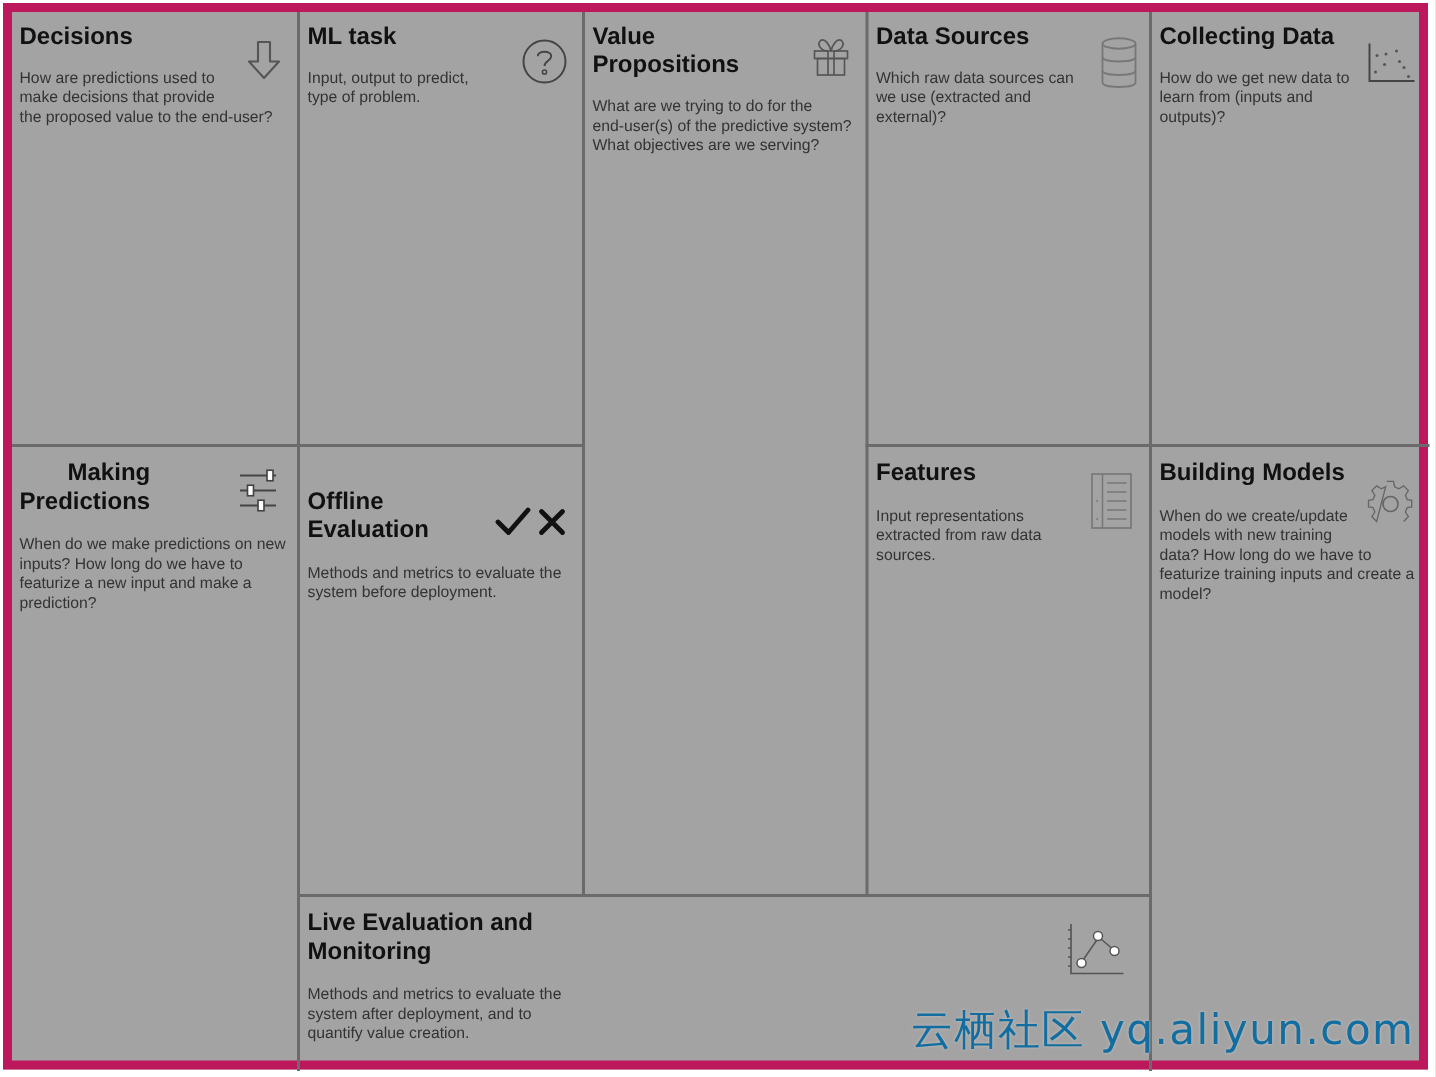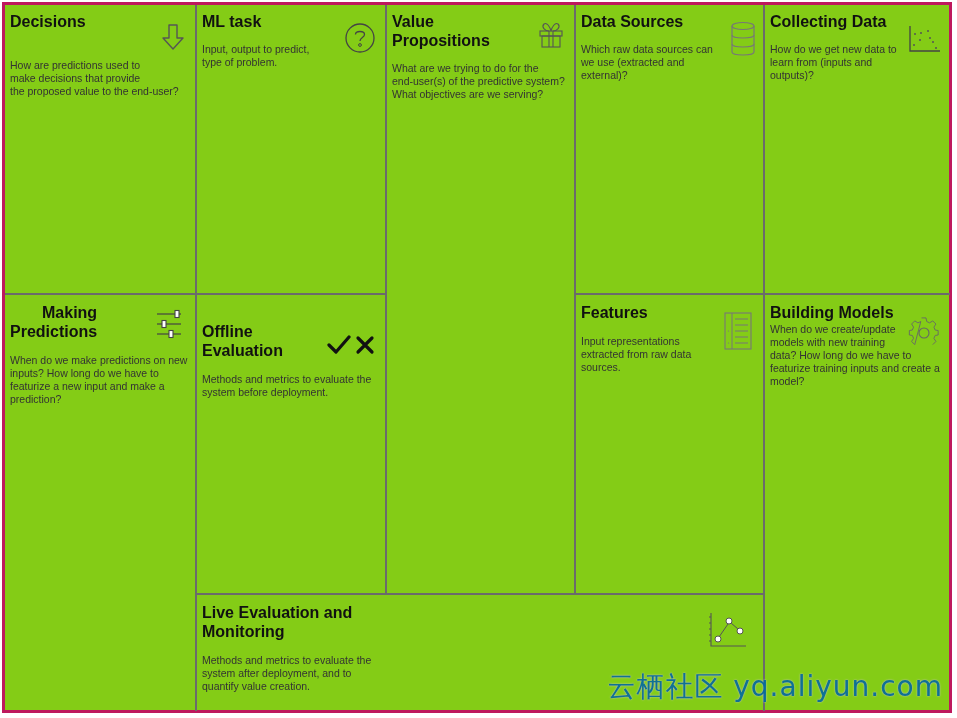--- a/index.html
+++ b/index.html
@@ -1,17 +1,17 @@
 <!DOCTYPE html>
 <html><head>
 <meta charset="utf-8">
 <style>
   html, body { margin:0; padding:0; background:#fff; }
   body { width:957px; height:718px; position:relative; overflow:hidden; font-family:"Liberation Sans", sans-serif; }
-  .canvas { position:absolute; left:2px; top:2px; width:950px; height:711px; border:3px solid #be185d; box-sizing:border-box; background:#84cc16; }
+  .canvas { position:absolute; left:2px; top:2px; width:950px; height:711px; border:6px solid #be185d; box-sizing:border-box; background:#a3a3a3; }
   .cell { position:absolute; box-sizing:border-box; }
   .vline { position:absolute; width:2px; background:#6b6b6b; }
   .hline { position:absolute; height:2px; background:#6b6b6b; }
   .title { position:absolute; font-weight:bold; font-size:16px; line-height:19px; color:#111; }
   .desc { position:absolute; font-size:10.5px; line-height:13px; color:#333; }
   .icon { position:absolute; }
   .watermark { position:absolute; right:14px; bottom:12px; font-size:28px; color:#0369a1; text-shadow:0 0 1px #aaa, 0 0 2px #ccc; letter-spacing:1px; font-family:"DejaVu Sans", sans-serif; opacity:0.9;margin-top:26px; }
 </style>
 </head>
 <body>
@@ -21,21 +21,21 @@
   <div class="vline" style="left:190px; top:0; height:706px;"></div>
   <div class="vline" style="left:380px; top:0; height:590px;"></div>
   <div class="vline" style="left:569px; top:0; height:590px;"></div>
   <div class="vline" style="left:758px; top:0; height:706px;"></div>
   <div class="hline" style="left:0; top:288px; width:380px;"></div>
   <div class="hline" style="left:569px; top:288px; width:376px;"></div>
   <div class="hline" style="left:190px; top:588px; width:570px;"></div>
 
   <div class="cell" style="left:0; top:0; width:190px; height:288px;">
     <div class="title" style="left:5px; top:7px;">Decisions</div>
-    <div class="desc" style="left:5px; top:38px;margin-top:16px;">
+    <div class="desc" style="left:5px; top:38px;">
       <div>How are predictions used to</div>
       <div>make decisions that provide</div>
       <div>the proposed value to the end-user?</div>
     </div>
     <svg class="icon" style="left:156px; top:18px;" width="24" height="28" viewBox="0 0 24 28">
       <path d="M8 2 H16 V15 H22 L12 26 L2 15 H8 Z" fill="none" stroke="#555" stroke-width="1.4" stroke-linejoin="round"></path>
     </svg>
   </div>
 
   <div class="cell" style="left:192px; top:0; width:184px; height:288px;">
@@ -156,21 +156,21 @@
       <line x1="11" y1="19" x2="24" y2="19" stroke="#777" stroke-width="1"></line>
       <line x1="11" y1="25" x2="24" y2="25" stroke="#777" stroke-width="1"></line>
       <line x1="11" y1="31" x2="24" y2="31" stroke="#777" stroke-width="1"></line>
       <circle cx="4.5" cy="19" r="0.6" fill="#777"></circle>
       <circle cx="4.5" cy="31" r="0.6" fill="#777"></circle>
     </svg>
   </div>
 
   <div class="cell" style="left:760px; top:290px; width:185px; height:416px;">
     <div class="title" style="left:5px; top:8px;">Building Models</div>
-    <div class="desc" style="left:5px; top:28px;">
+    <div class="desc" style="left:5px; top:40px;">
       <div>When do we create/update</div>
       <div>models with new training</div>
       <div>data? How long do we have to</div>
       <div>featurize training inputs and create a</div>
       <div>model?</div>
     </div>
     <svg class="icon" style="left:143px; top:22px;" width="32" height="32" viewBox="0 0 32 32">
       <path d="M13.5 2 H18.5 L19.3 6 L22.5 7.5 L26 5.3 L29.5 8.8 L27.3 12.3 L28.7 15.5 L32 16 V21 L28.7 21.5 L27.3 24.7 L29.5 28.2 L26 31.7 M6 31.7 L2.5 28.2 L4.7 24.7 L3.3 21.5 L0 21 V16 L3.3 15.5 L4.7 12.3 L2.5 8.8 L6 5.3 L9.5 7.5 L12.7 6 Z" fill="none" stroke="#666" stroke-width="1" transform="scale(0.9) translate(1.5,-1)"></path>
       <circle cx="16" cy="16" r="5" fill="none" stroke="#666" stroke-width="1.1"></circle>
     </svg>

